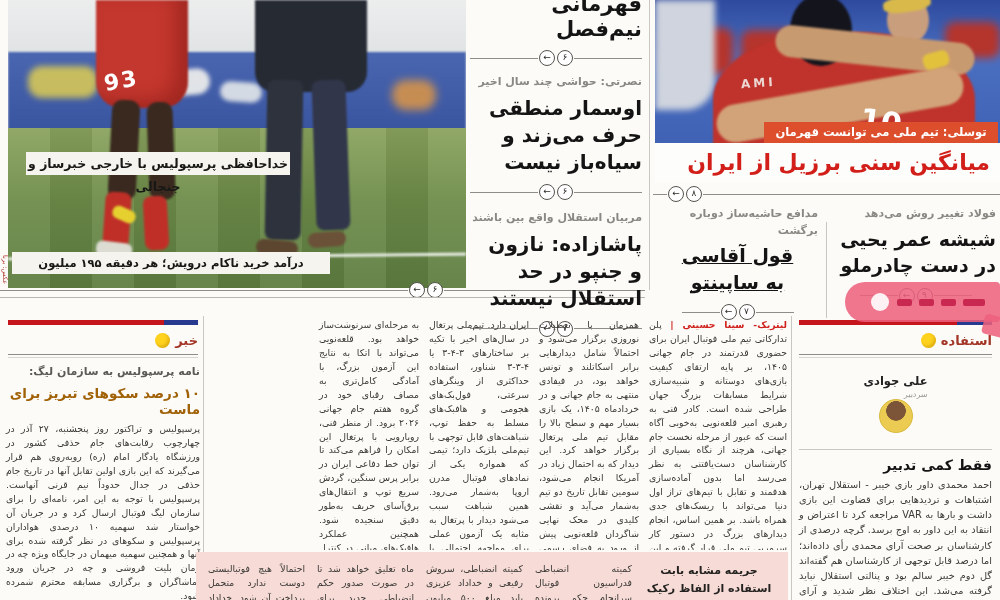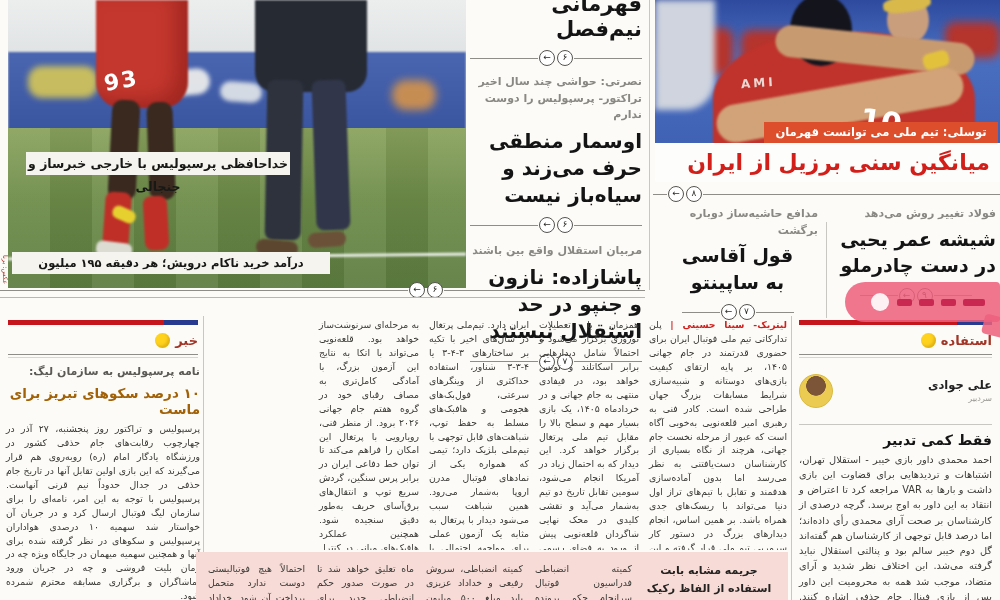--- a/index.html
+++ b/index.html
@@ -71,40 +71,40 @@
   .prk{position:absolute;right:2px;top:122px;width:234px;height:21px;background:#dd4f2c;color:#fff;
        font-size:11.5px;font-weight:bold;text-align:center;line-height:21px;}
   .prh{position:absolute;left:0;top:143px;width:100%;height:39px;background:#fdfdfb;color:#d21f1a;
        font-size:22px;font-weight:bold;text-align:right;line-height:39px;padding-right:10px;box-sizing:border-box;}
   
   .rhb{left:653px;top:186px;width:347px;}
   .rcols{display:flex;margin-top:4px;}
   .rcol{flex:1;padding:0 4px;}
   .rcol .mid-h{font-size:19px;line-height:1.4;}
   .rcol .badge{width:112px;margin:9px auto 0;}
-  .rcol.ctr .mid-h{text-align:center;}
+  .rcol.ctr .mid-h{text-align:center;text-decoration:underline;}
   .subdiv{width:1px;background:#c9c7c2;margin:16px 4px 2px;}
   
   .wm{left:845px;top:282px;width:155px;height:40px;z-index:30;}
   .wm .bar{position:absolute;left:0;top:0;width:100%;height:100%;background:rgba(238,95,125,.86);border-radius:21px 4px 4px 21px;}
   .wm .wc{position:absolute;left:26px;top:11px;width:18px;height:18px;background:rgba(255,255,255,.9);border-radius:50%;}
   .wm .dash{position:absolute;top:17px;height:7px;width:15px;background:#c92950;border-radius:2px;}
   .wm .tail{position:absolute;left:138px;top:34px;width:24px;height:20px;background:rgba(238,95,125,.86);
             border-radius:4px;transform:rotate(14deg);}
   
   .sec-bar{height:4.5px;background:linear-gradient(to left,#283a8f 0 18%,#c5161d 18% 100%);margin:0 2px;}
   .sec-head{display:flex;align-items:center;justify-content:flex-start;margin:8px 2px 0;}
   .sec-title{font-size:13px;font-weight:bold;color:#a33527;margin-left:5px;}
   .disc{width:15px;height:15px;border-radius:50%;background:#ffd21e;box-shadow:inset -2px -2px 3px rgba(180,130,0,.4);}
   .dbl{border-top:1px solid #8f8d88;border-bottom:1px solid #d8d6d1;height:2px;margin:6px 2px;}
   .rule{height:1px;background:#c9c7c2;margin:5px 2px;}
   .khabar{left:6px;top:320px;width:194px;}
   .kh-h{font-size:13.5px;font-weight:bold;color:#a16207;text-align:right;margin-top:5px;}
   .editorial{left:797px;top:320px;width:197px;}
-  .author{display:flex;align-items:center;justify-content:space-between;margin:16px 2px;}
+  .author{display:flex;align-items:center;justify-content:space-between;margin:16px 2px;flex-direction:column;}
   .a-name{text-align:right;}
   .a-name .nm{font-size:11.5px;font-weight:bold;color:#222;}
   .a-name .rl{font-size:8px;color:#9a9892;margin-top:2px;}
   .avatar{width:32px;height:32px;border-radius:50%;
           background:radial-gradient(circle at 50% 34%,#7c5438 0 36%,#eccb52 38%);border:1px solid #d9b93c;}
   .ed-h{font-size:14px;font-weight:bold;color:#141414;text-align:right;margin:7px 2px 4px;}
   .ed-body{font-size:9.8px;line-height:1.56;}
   
   .article{left:207px;top:318px;width:580px;height:232px;overflow:hidden;display:flex;gap:10px;}
   .acol{flex:0 0 100px;}
@@ -160,21 +160,20 @@
   <div class="abs midcol">
     <div class="cuth">قهرمانی نیم‌فصل</div>
     <div class="badge">
       <span class="ln"></span>
       <span class="circ">←</span>
       <span class="circ">۶</span>
       <span class="ln"></span>
     </div>
     <div class="kicker" style="margin-top:8px;">
       <div>نصرتی: حواشی چند سال اخیر</div>
-      <div>تراکتور- پرسپولیس را دوست ندارم</div>
     </div>
     <div class="mid-h" style="margin-top:4px;">اوسمار منطقی حرف می‌زند و سیاه‌باز نیست</div>
     <div class="badge">
       <span class="ln"></span>
       <span class="circ">←</span>
       <span class="circ">۶</span>
       <span class="ln"></span>
     </div>
     <div class="kicker" style="margin-top:10px;">مربیان استقلال واقع بین باشند</div>
     <div class="mid-h" style="margin-top:4px;">پاشازاده: نازون و جنپو در حد استقلال نیستند</div>

